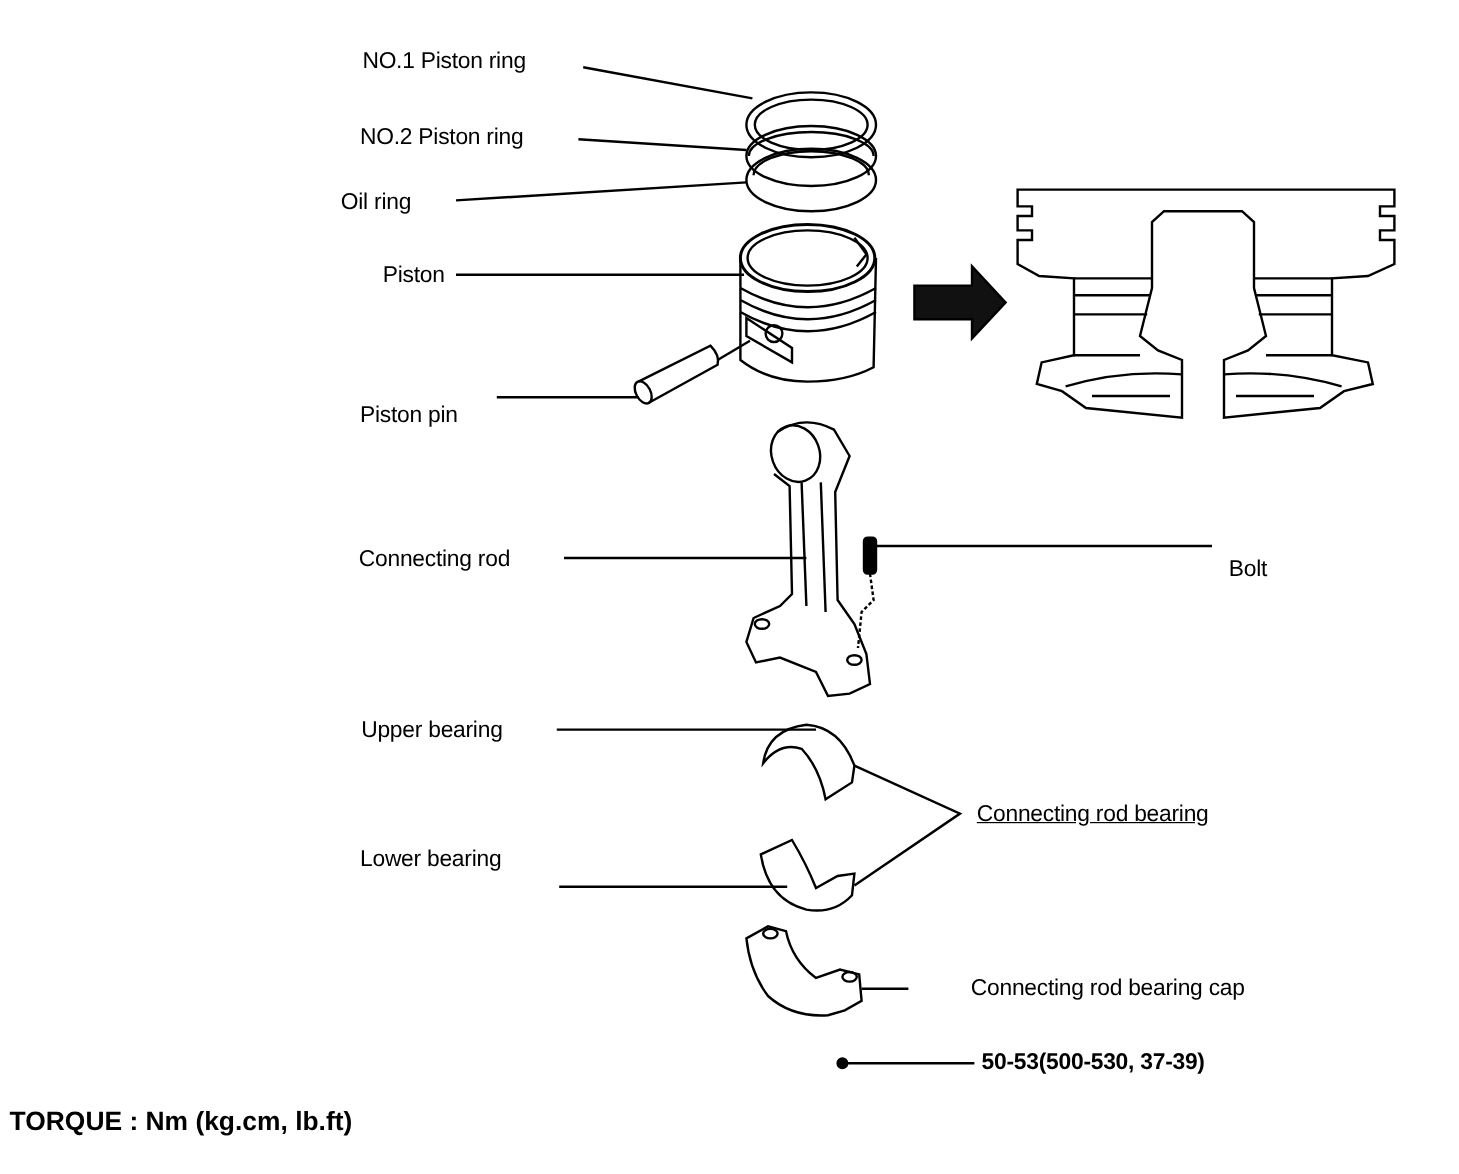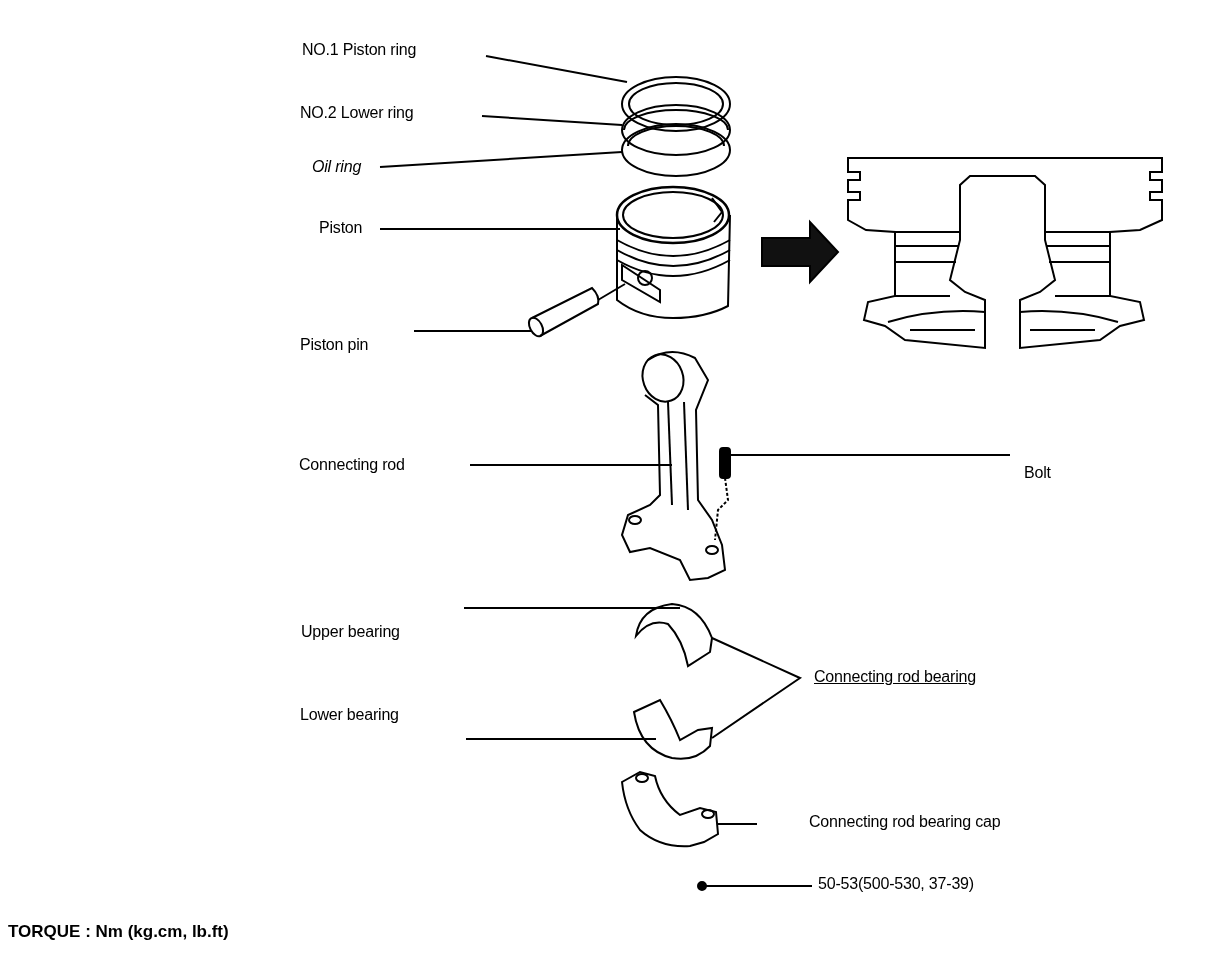--- a/index.html
+++ b/index.html
@@ -1,21 +1,21 @@
 <!DOCTYPE html>
 <html><head>
 <meta charset="utf-8">
 <style>
   html, body { margin:0; padding:0; background:#ffffff; }
   body { width:1216px; height:978px; position:relative; overflow:hidden;
          font-family:"Liberation Sans", sans-serif; color:#000; }
   svg.art { position:absolute; left:0; top:0; }
-  .lbl { position:absolute; font-size:16px; white-space:nowrap; line-height:1; letter-spacing:-0.2px; }
-  .bold { font-weight:normal; }
-  .torque { position:absolute; left:8px; top:922px; font-size:17px; font-weight:bold; }
+  .lbl { position:absolute; font-size:19px; white-space:nowrap; line-height:1; letter-spacing:-0.2px; }
+  .bold { font-weight:bold; }
+  .torque { position:absolute; left:8px; top:922px; font-size:22px; font-weight:bold; }
 </style>
 </head>
 <body>
 
 <svg class="art" width="1216" height="978" viewBox="0 0 1216 978">
   <g fill="none" stroke="#000" stroke-width="2">
 
     <line x1="486" y1="56" x2="627" y2="82"></line>
     <line x1="482" y1="116" x2="622" y2="125"></line>
     <line x1="380" y1="167" x2="622" y2="152"></line>
@@ -103,24 +103,24 @@
 
     <g>
       <path d="M622,782 L640,772 L655,776 Q660,800 680,815 L700,808 L716,812 L718,834 L704,842 L690,846 Q660,848 640,830 Q625,810 622,782 Z"></path>
       <ellipse cx="642" cy="778" rx="6" ry="4"></ellipse>
       <ellipse cx="708" cy="814" rx="6" ry="4"></ellipse>
     </g>
   </g>
 </svg>
 
 <div class="lbl" style="left:302px;top:42px;">NO.1 Piston ring</div>
-<div class="lbl" style="left:300px;top:105px;">NO.2 Lower ring</div>
-<div class="lbl" style="left:312px;top:159px;font-style:italic;">Oil ring</div>
+<div class="lbl" style="left:300px;top:105px;">NO.2 Piston ring</div>
+<div class="lbl" style="left:284px;top:159px;">Oil ring</div>
 <div class="lbl" style="left:319px;top:220px;">Piston</div>
 <div class="lbl" style="left:300px;top:337px;">Piston pin</div>
 <div class="lbl" style="left:299px;top:457px;text-align:center;">Connecting rod</div>
 <div class="lbl" style="left:1024px;top:445px;margin-top:20px;">Bolt</div>
-<div class="lbl" style="left:301px;top:624px;">Upper bearing</div>
+<div class="lbl" style="left:301px;top:599px;">Upper bearing</div>
 <div class="lbl" style="left:300px;top:707px;">Lower bearing</div>
 <div class="lbl" style="left:814px;top:669px;text-decoration:underline;">Connecting rod bearing</div>
 <div class="lbl" style="left:769px;top:814px;margin-left:40px;">Connecting rod bearing cap</div>
 <div class="lbl bold" style="left:818px;top:876px;">50-53(500-530, 37-39)</div>
 <div class="torque">TORQUE : Nm (kg.cm, lb.ft)</div>
 
 </body></html>

